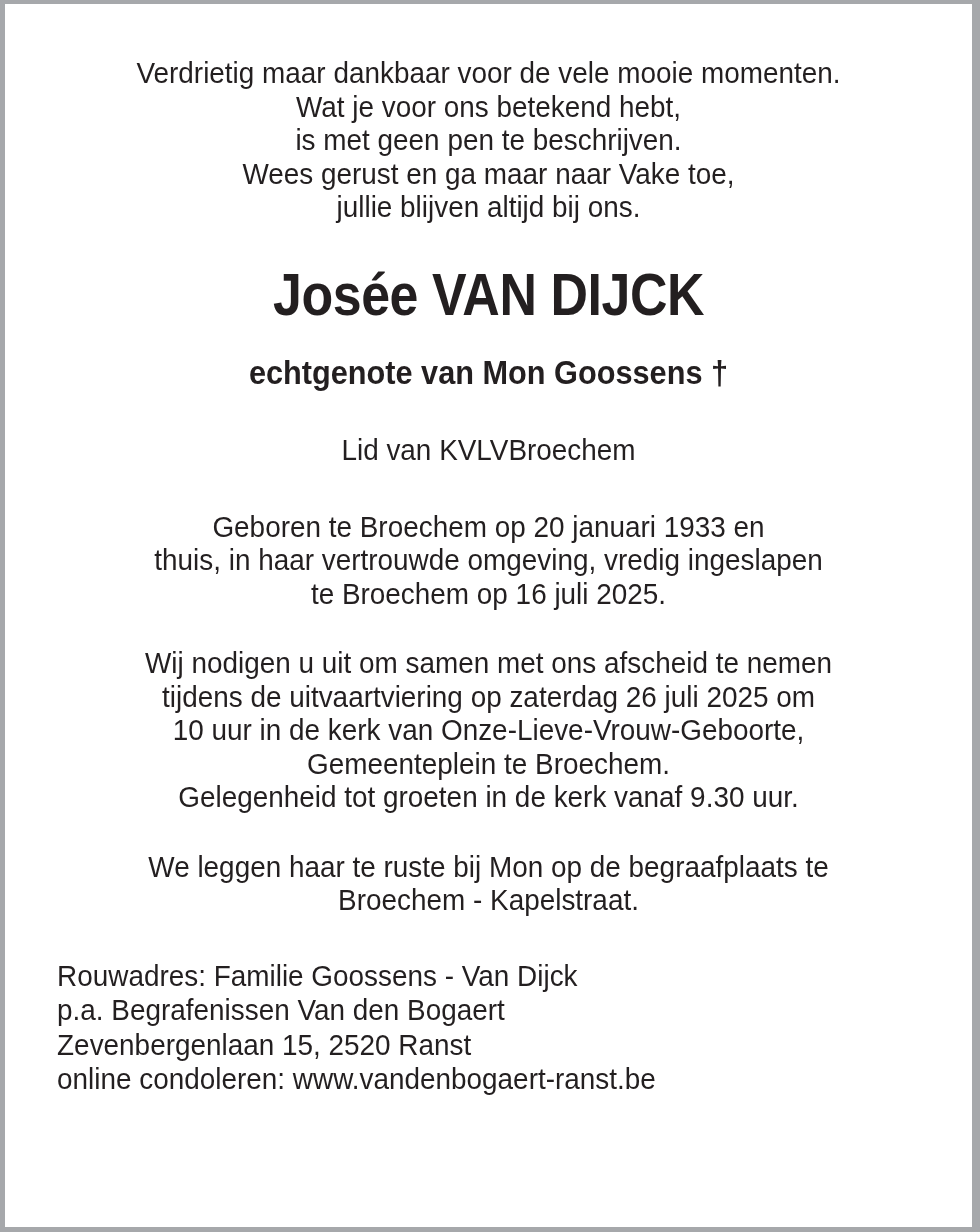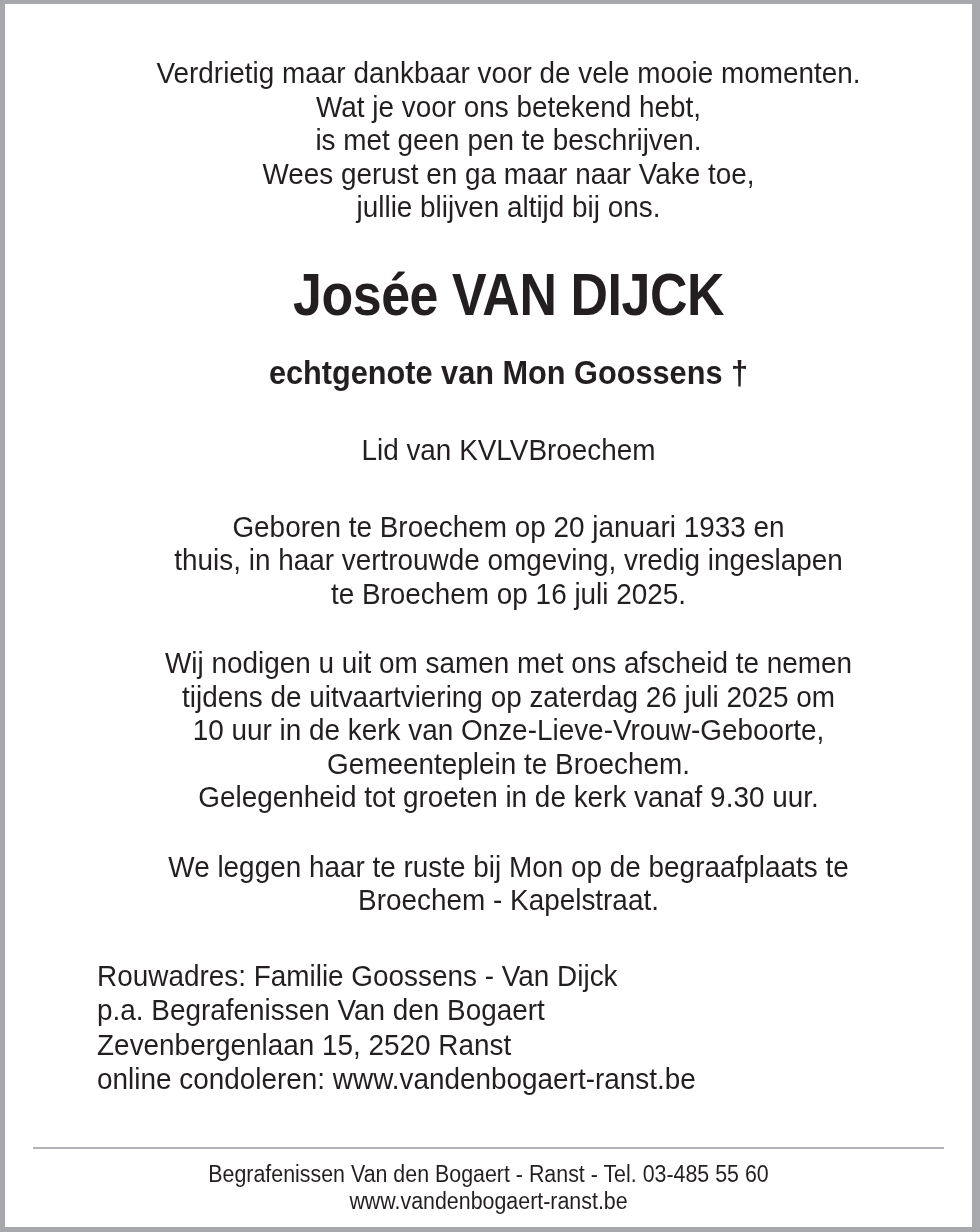--- a/index.html
+++ b/index.html
@@ -15,21 +15,20 @@
     position: relative;
     width: 980px;
     height: 1232px;
     box-sizing: border-box;
     background: #ffffff;
     border-top: 4px solid #a6a8ab;
     border-left: 5px solid #a6a8ab;
     border-right: 8px solid #a6a8ab;
     border-bottom: 5px solid #a6a8ab;
     overflow: hidden;
-    padding-left: 40px;
   }
 
   .inner {
     width: 100%;
     height: 100%;
     box-sizing: border-box;
     padding: 0;
     display: block;
   }
 
@@ -182,22 +181,15 @@
       <span class="line">Broechem - Kapelstraat.</span>
     </div>
 
     <div class="txt address">
       <span class="line">Rouwadres: Familie Goossens - Van Dijck</span>
       <span class="line">p.a. Begrafenissen Van den Bogaert</span>
       <span class="line">Zevenbergenlaan 15, 2520 Ranst</span>
       <span class="line">online condoleren: www.vandenbogaert-ranst.be</span>
     </div>
 
-    <div class="footer-wrap">
-      <div class="rule"></div>
-      <div class="txt footer">
-        <span class="line">Begrafenissen Van den Bogaert - Ranst - Tel. 03-485 55 60</span>
-        <span class="line">www.vandenbogaert-ranst.be</span>
-      </div>
-    </div>
 
   </div>
 </div>
 
 </body></html>

